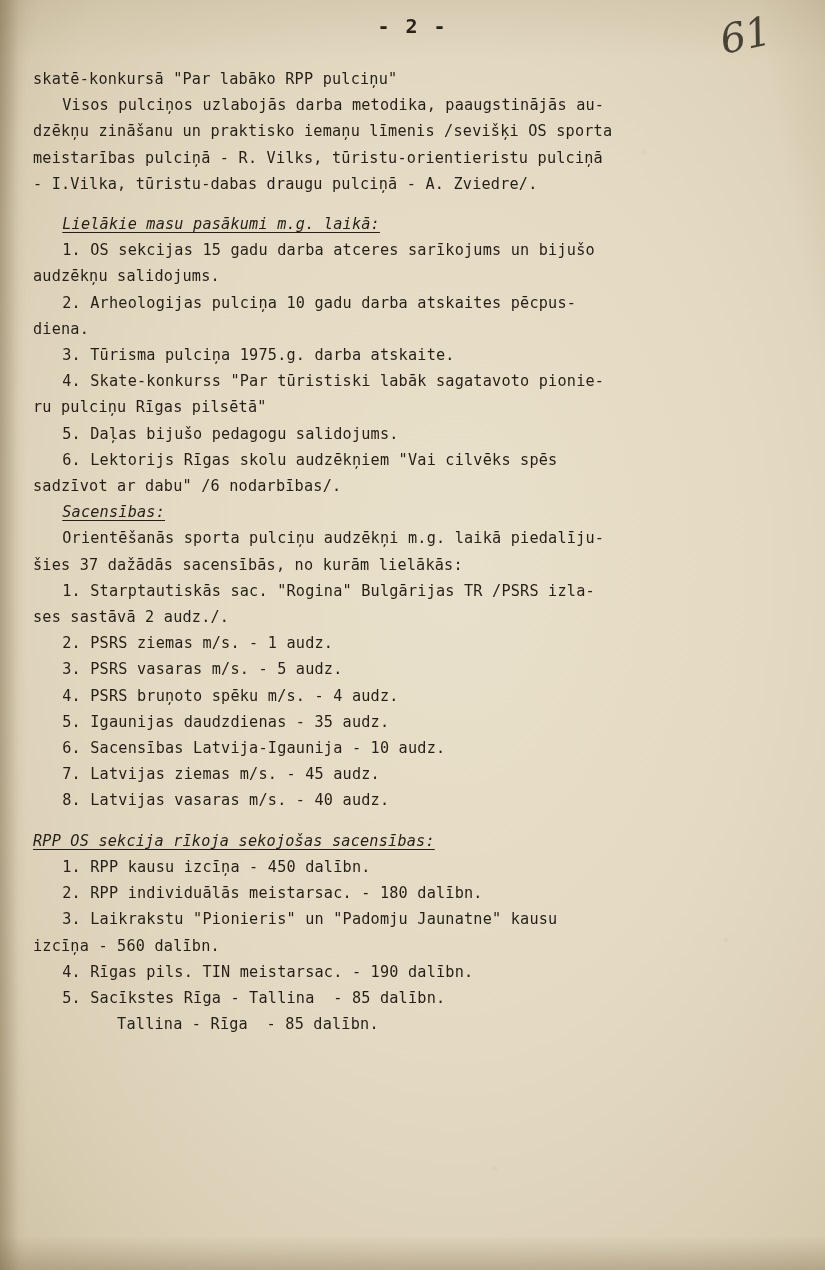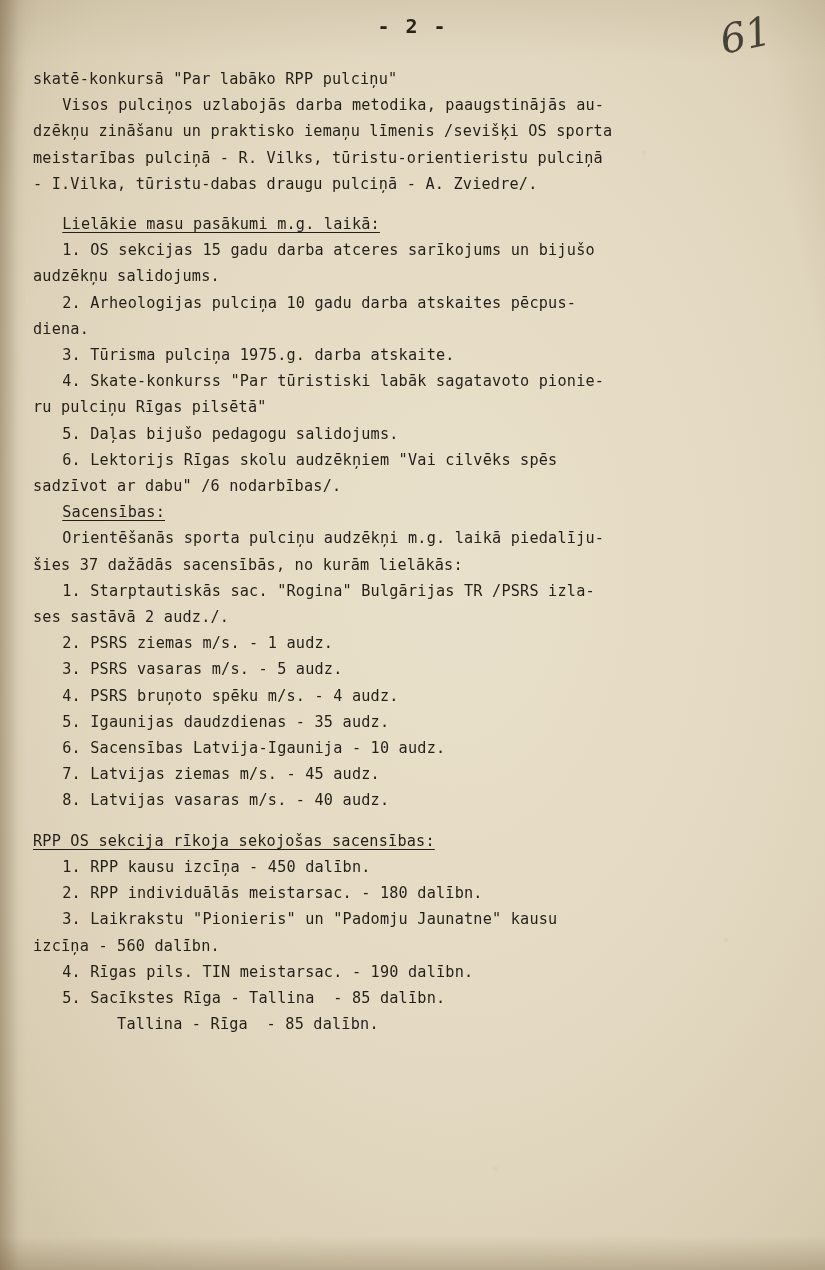--- a/index.html
+++ b/index.html
@@ -90,20 +90,21 @@
     display: inline-block;
     width: 3.2ch;
   }
   .indent2 {
     display: inline-block;
     width: 9.2ch;
   }
   .underline {
     text-decoration: underline;
     text-underline-offset: 3px;
+    font-style: italic;
   }
   .ghost {
     position: absolute;
     color: rgba(70,55,35,0.16);
     font-size: 14px;
     font-family: "DejaVu Sans Mono", monospace;
     letter-spacing: .5px;
     pointer-events: none;
   }
   .ghost.g1 { right: 76px; top: 372px; }

